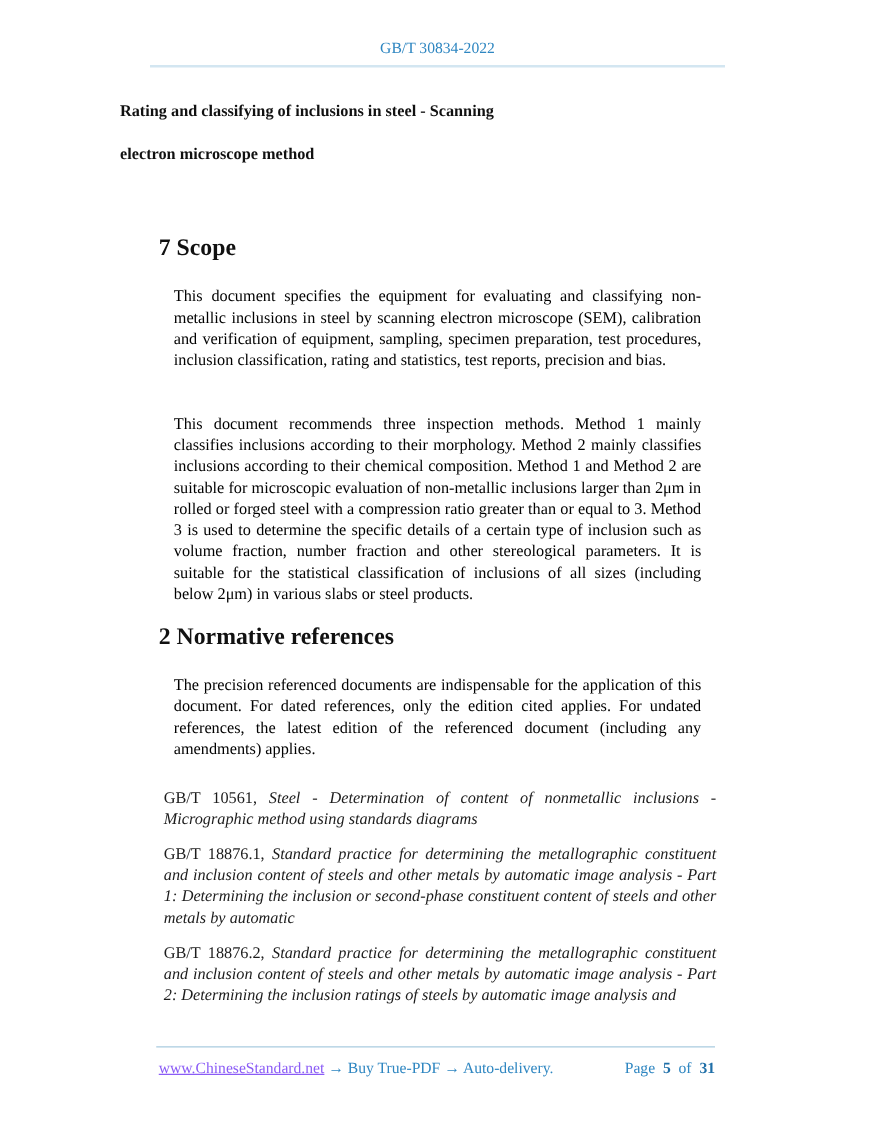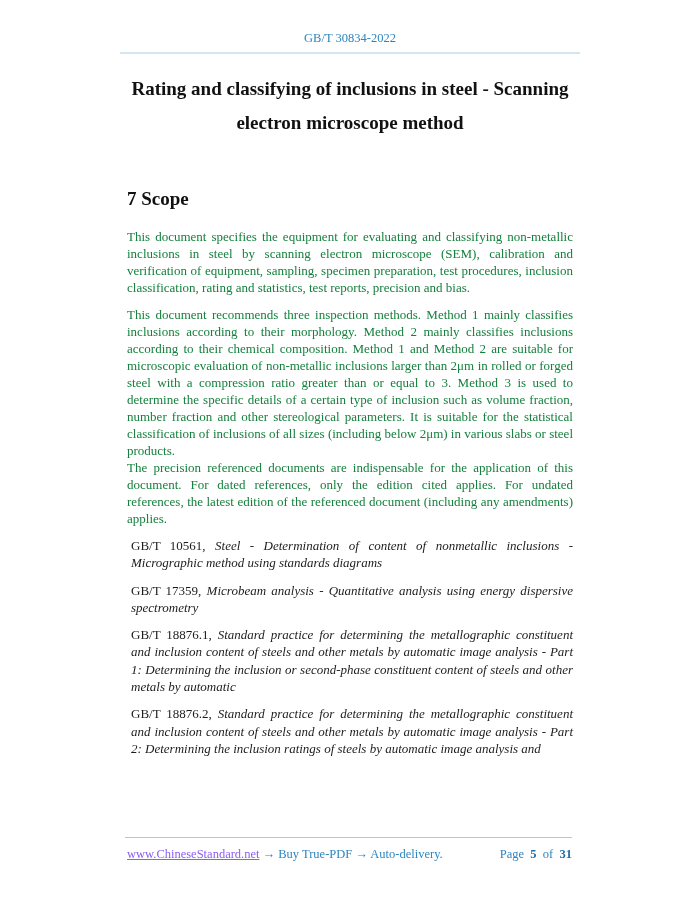--- a/index.html
+++ b/index.html
@@ -1,25 +1,25 @@
 <!DOCTYPE html>
 <html><head>
 <meta charset="utf-8">
 <style>
   html, body { margin: 0; padding: 0; background: #ffffff; }
   body { width: 700px; height: 906px; position: relative; overflow: hidden;
          font-family: "Liberation Serif", "DejaVu Serif", serif; color: #1a1a1a; }
   .header-code { position: absolute; top: 31px; left: 0; width: 700px; text-align: center;
                  font-size: 12.5px; color: #2e86c1; }
   .header-rule { position: absolute; top: 52px; left: 120px; width: 460px; height: 2px; background: #d3e6f1; }
-  .doc-title { position: absolute; top: 72px; left: 110px; width: 480px; text-align: center;
-               font-weight: bold; font-size: 19px; line-height: 34px; color: #111; }
+  .doc-title { position: absolute; top: 72px; left: 96px; width: 480px; text-align: left;
+               font-weight: bold; font-size: 13px; line-height: 34px; color: #111; }
   .content { position: absolute; top: 186px; left: 127px; width: 446px; }
   h2 { margin: 0; font-weight: bold; font-size: 19px; line-height: 26px; color: #111; }
-  p.body { margin: 0; font-size: 13px; line-height: 17px; text-align: justify; color: #15803d; }
+  p.body { margin: 12px; font-size: 13px; line-height: 17px; text-align: justify; color: #000000; }
   .sec1-h { margin-bottom: 16px; }
   .gap { height: 10px; }
   .sec2-h { margin-top: 14px; margin-bottom: 16px; }
   .refs { margin-left: 4px; }
   .ref { margin: 0 0 10px 0; font-size: 13px; line-height: 17.3px; text-align: justify; color: #1c1c1c; }
   .ref .title { font-style: italic; }
   .footer-rule { position: absolute; top: 837px; left: 125px; width: 447px; height: 1px; background: #a9cbe0; }
   .footer { position: absolute; top: 847px; left: 127px; width: 445px; font-size: 12.5px; color: #2e86c1; }
   .footer a { color: #8b5cf6; text-decoration: underline; }
   .footer .left { position: absolute; left: 0; top: 0; }
@@ -36,31 +36,28 @@
   <div>Rating and classifying of inclusions in steel - Scanning</div>
   <div>electron microscope method</div>
 </div>
 
 <div class="content">
   <h2 class="sec1-h">7 Scope</h2>
   <p class="body">This document specifies the equipment for evaluating and classifying non-metallic inclusions in steel by scanning electron microscope (SEM), calibration and verification of equipment, sampling, specimen preparation, test procedures, inclusion classification, rating and statistics, test reports, precision and bias.</p>
   <div class="gap"></div>
   <p class="body">This document recommends three inspection methods. Method 1 mainly classifies inclusions according to their morphology. Method 2 mainly classifies inclusions according to their chemical composition. Method 1 and Method 2 are suitable for microscopic evaluation of non-metallic inclusions larger than 2μm in rolled or forged steel with a compression ratio greater than or equal to 3. Method 3 is used to determine the specific details of a certain type of inclusion such as volume fraction, number fraction and other stereological parameters. It is suitable for the statistical classification of inclusions of all sizes (including below 2μm) in various slabs or steel products.</p>
 
+  <h2 class="sec2-h">2 Normative references</h2>
   <p class="body">The precision referenced documents are indispensable for the application of this document. For dated references, only the edition cited applies. For undated references, the latest edition of the referenced document (including any amendments) applies.</p>
   <div class="gap"></div>
 
   <div class="refs">
     <p class="ref">
       <span>GB/T 10561,</span>
       <span class="title">Steel - Determination of content of nonmetallic inclusions - Micrographic method using standards diagrams</span>
-    </p>
-    <p class="ref">
-      <span>GB/T 17359,</span>
-      <span class="title">Microbeam analysis - Quantitative analysis using energy dispersive spectrometry</span>
     </p>
     <p class="ref">
       <span>GB/T 18876.1,</span>
       <span class="title">Standard practice for determining the metallographic constituent and inclusion content of steels and other metals by automatic image analysis - Part 1: Determining the inclusion or second-phase constituent content of steels and other metals by automatic</span>
     </p>
     <p class="ref">
       <span>GB/T 18876.2,</span>
       <span class="title">Standard practice for determining the metallographic constituent and inclusion content of steels and other metals by automatic image analysis - Part 2: Determining the inclusion ratings of steels by automatic image analysis and</span>
     </p>
   </div>

